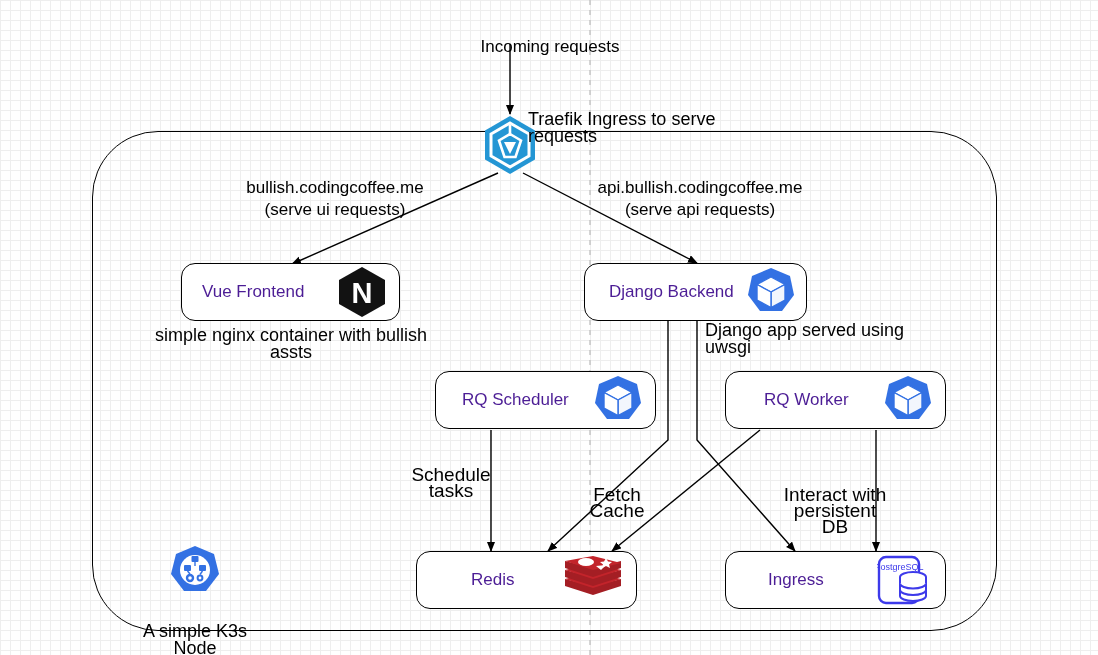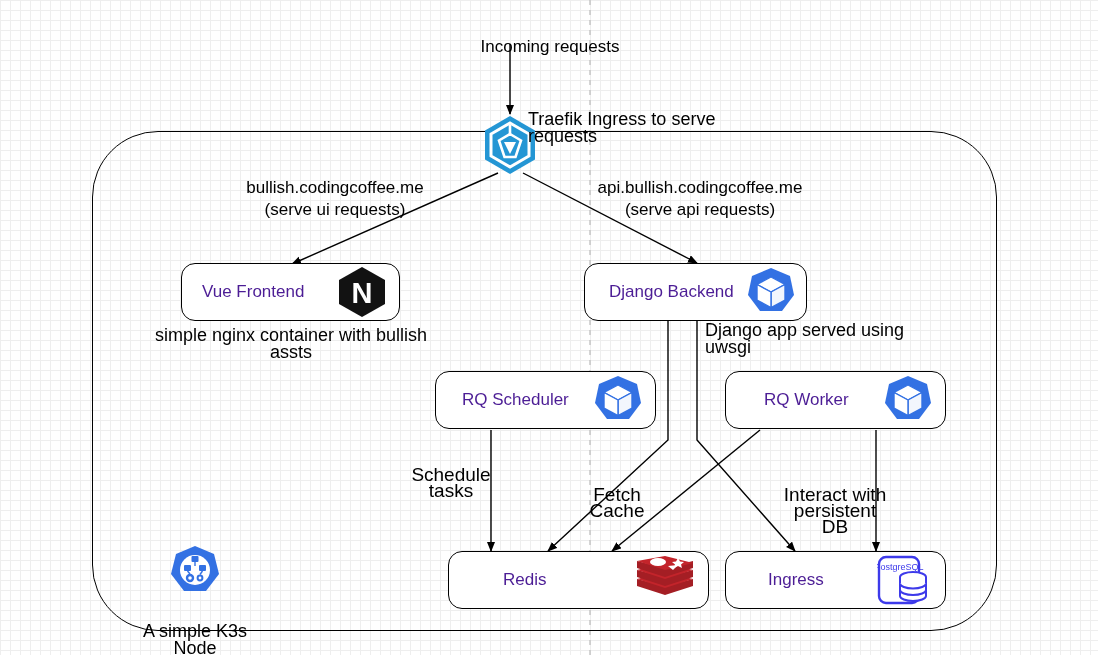--- a/index.html
+++ b/index.html
@@ -197,21 +197,21 @@
   <div class="edgelabel" style="left:398px; top:467px; width:106px;">Schedule
 tasks</div>
 
   <div class="edgelabel" style="left:570px; top:487px; width:94px;">Fetch
 Cache</div>
 
   <div class="edgelabel" style="left:772px; top:466px; width:126px;margin-top:21px;">Interact with
 persistent
 DB</div>
 
-  <div class="node" style="left:448px; top:551px; width:261px; height:58px; padding:0 12px 0 54px;">
+  <div class="node" style="left:416px; top:551px; width:221px; height:58px; padding:0 12px 0 54px;">
     <span class="lbl">Redis</span>
     <span class="ico">
       <svg width="62" height="50" viewBox="0 0 62 50">
         <g>
           <path d="M31,31 L59,24 L59,31 L31,40 L3,31 L3,24 Z" fill="#a41e24"></path>
           <path d="M3,24 L31,17 L59,24 L31,33 Z" fill="#c3242b"></path>
           <path d="M31,22 L59,15 L59,22 L31,31 L3,22 L3,15 Z" fill="#a41e24"></path>
           <path d="M3,15 L31,8 L59,15 L31,24 Z" fill="#c3242b"></path>
           <path d="M31,13 L59,6 L59,13 L31,22 L3,13 L3,6 Z" fill="#a41e24"></path>
           <path d="M3,6 L31,1 L59,8 L31,15 Z" fill="#c3242b"></path>

